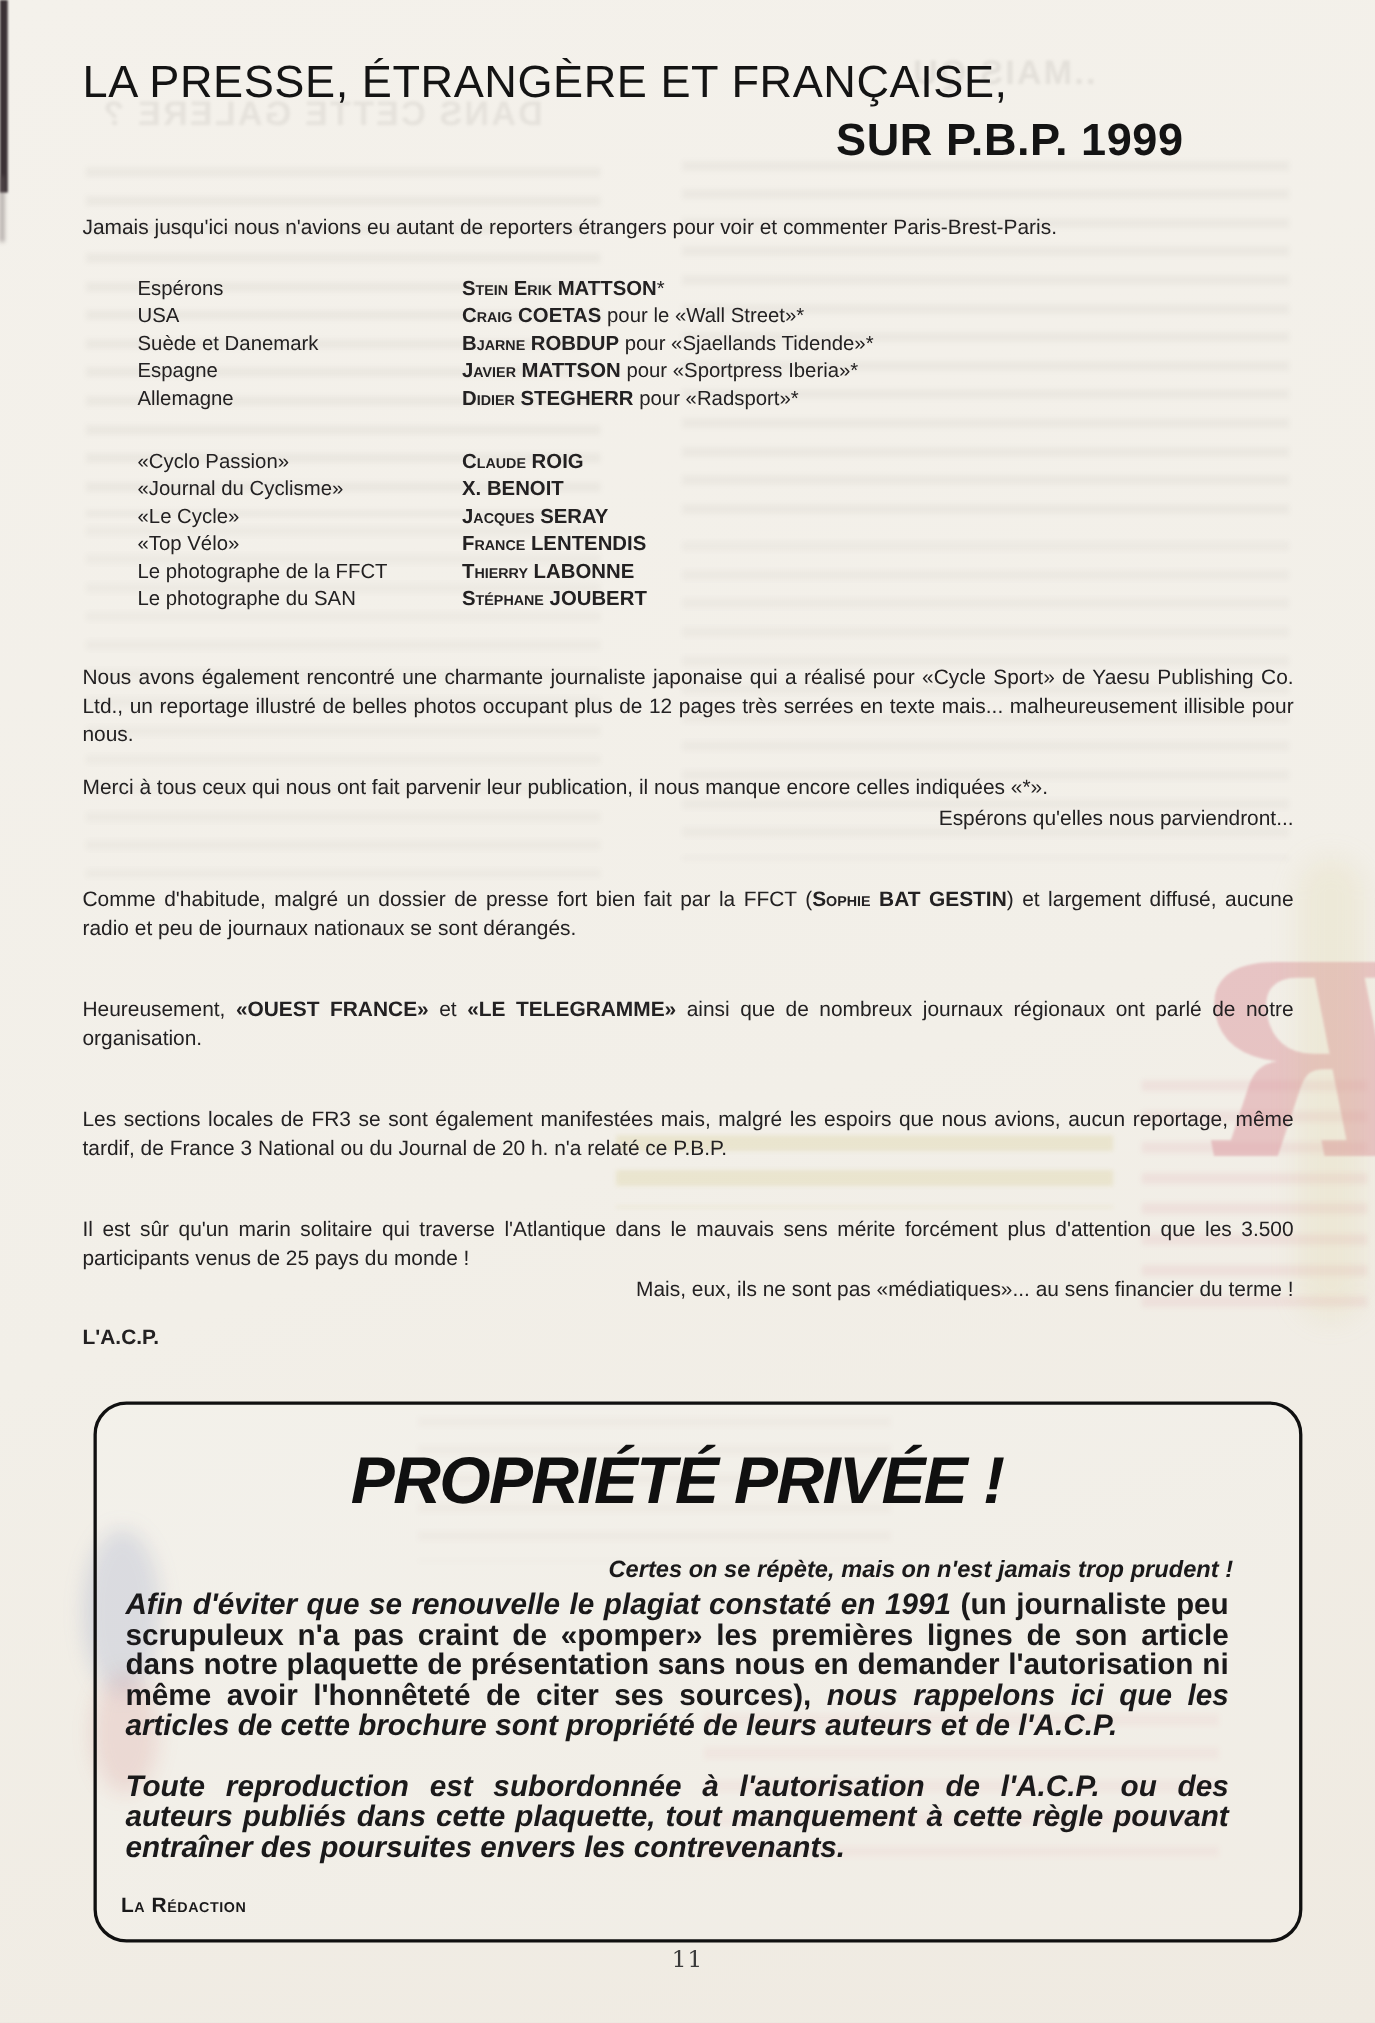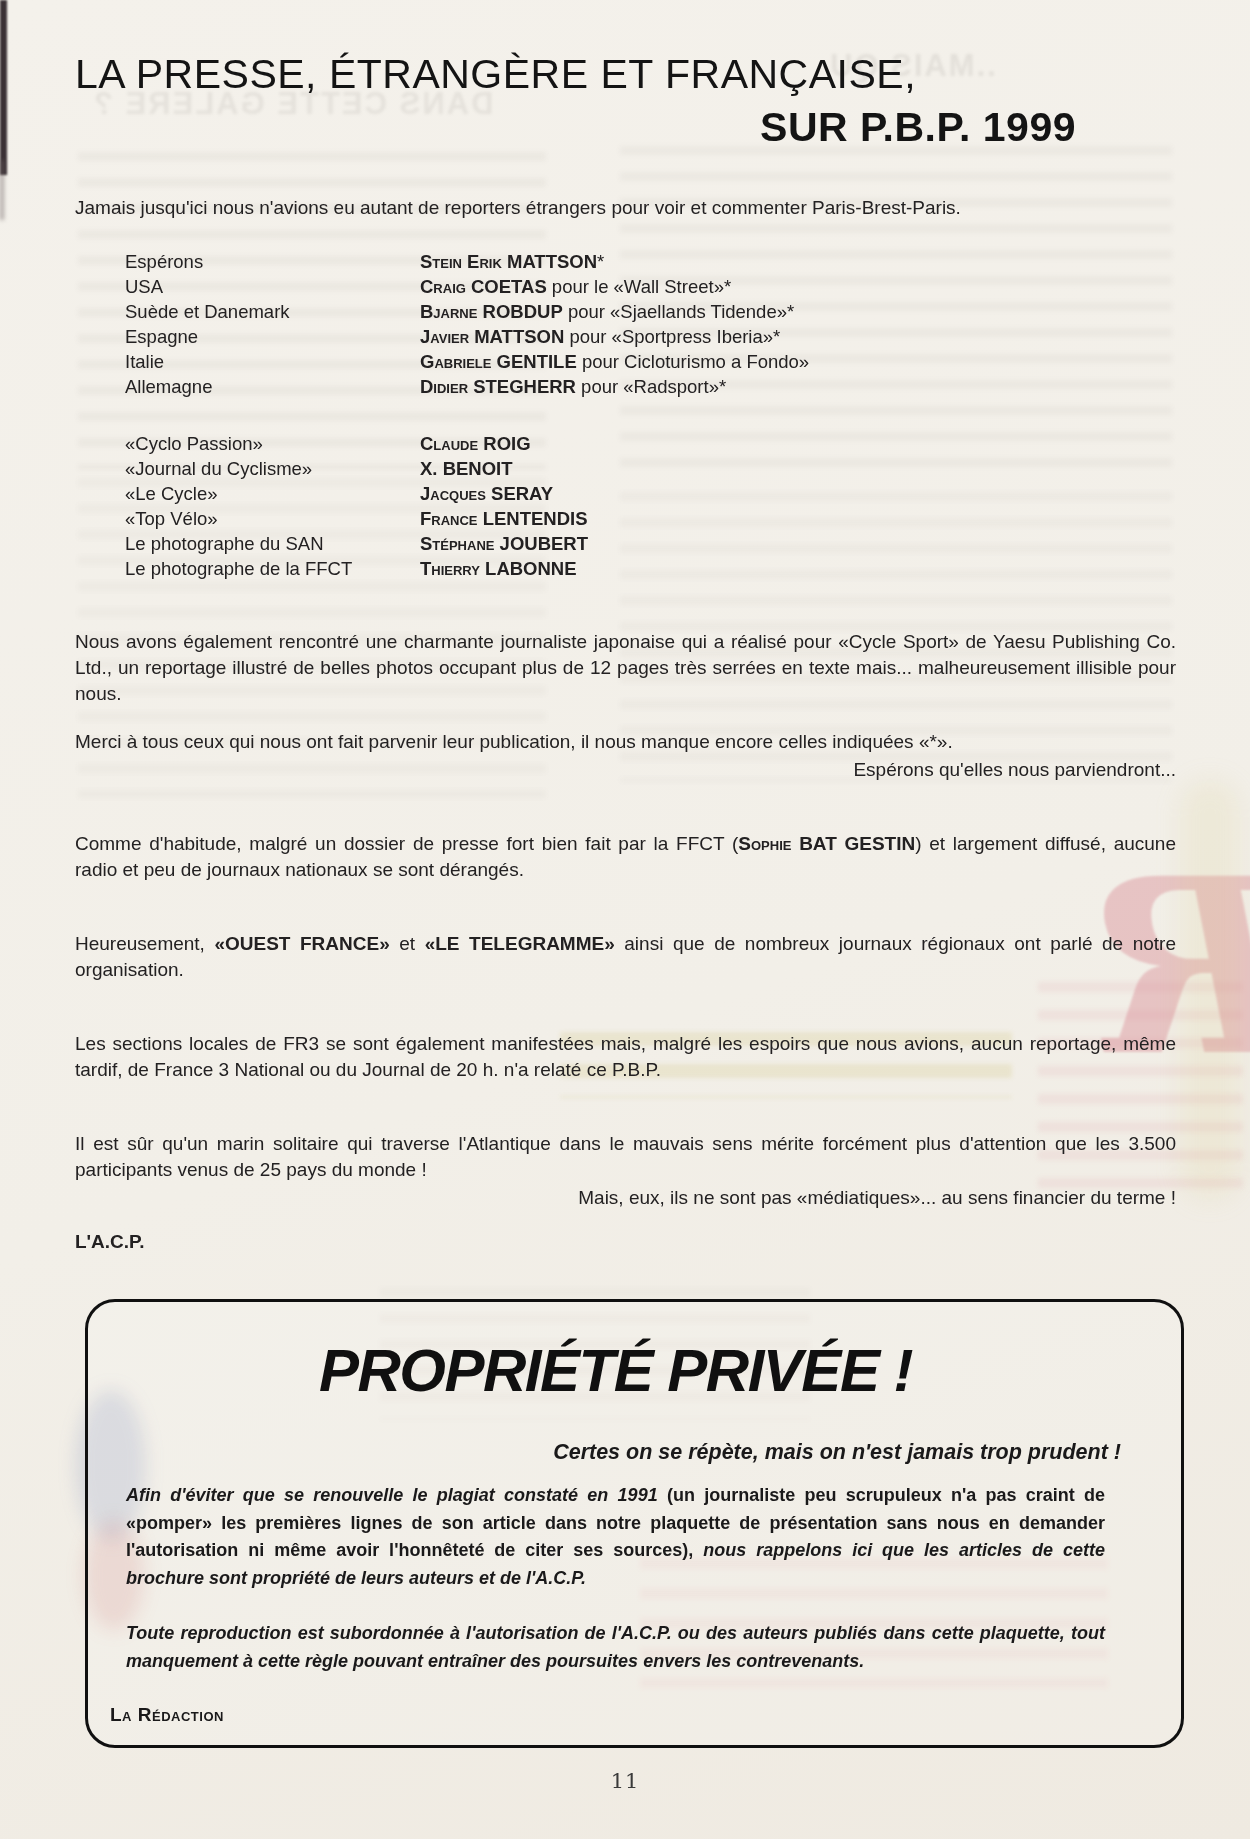--- a/index.html
+++ b/index.html
@@ -62,21 +62,21 @@
   .private-box{
     margin-top:44px;margin-left:10px;margin-right:-8px;
     border:3.5px solid #101010;border-radius:30px;
     padding:30px 60px 16px 22px;
     background:rgba(255,255,255,.12);
   }
   .box-heading{margin:4px 0 0;text-align:center;font-size:60px;font-weight:700;font-style:italic;
     letter-spacing:-1.5px;color:#101010;}
   .box-body{margin-top:34px;font-size:21.5px;line-height:27.5px;font-weight:700;color:#1a191a;}
   .box-certes{text-align:right;font-style:italic;}
-  .box-p{margin:16px;font-size:18px;line-height:27.5px;text-align:justify;}
+  .box-p{margin:4px;font-size:27px;line-height:27.5px;text-align:justify;}
   .box-p2{margin-top:28px;font-style:italic;}
   .box-signature{margin-top:26px;font-size:19px;font-weight:700;font-variant:small-caps;letter-spacing:.5px;}
 
   .page-number{position:absolute;left:0;right:0;top:1769px;text-align:center;
     font-family:"DejaVu Serif",serif;font-size:21px;color:#3a3a3a;letter-spacing:1px;}
 </style>
 </head>
 <body>
 
 <div class="page">
@@ -116,24 +116,20 @@
         </div>
         <div class="press-row">
           <span class="press-label">Suède et Danemark</span>
           <span class="press-name"><span class="b sc">Bjarne </span><span class="b">ROBDUP</span><span> pour «Sjaellands Tidende»*</span></span>
         </div>
         <div class="press-row">
           <span class="press-label">Espagne</span>
           <span class="press-name"><span class="b sc">Javier </span><span class="b">MATTSON</span><span> pour «Sportpress Iberia»*</span></span>
         </div>
         <div class="press-row">
-          <span class="press-label">Italie</span>
-          <span class="press-name"><span class="b sc">Gabriele </span><span class="b">GENTILE</span><span> pour Cicloturismo a Fondo»</span></span>
-        </div>
-        <div class="press-row">
           <span class="press-label">Allemagne</span>
           <span class="press-name"><span class="b sc">Didier </span><span class="b">STEGHERR</span><span> pour «Radsport»*</span></span>
         </div>
       </div>
 
 
     <div class="press-list fr">
         <div class="press-row">
           <span class="press-label">«Cyclo Passion»</span>
           <span class="press-name"><span class="b sc">Claude </span><span class="b">ROIG</span></span>
@@ -144,26 +140,26 @@
         </div>
         <div class="press-row">
           <span class="press-label">«Le Cycle»</span>
           <span class="press-name"><span class="b sc">Jacques </span><span class="b">SERAY</span></span>
         </div>
         <div class="press-row">
           <span class="press-label">«Top Vélo»</span>
           <span class="press-name"><span class="b sc">France </span><span class="b">LENTENDIS</span></span>
         </div>
         <div class="press-row">
+          <span class="press-label">Le photographe de la FFCT</span>
+          <span class="press-name"><span class="b sc">Thierry </span><span class="b">LABONNE</span></span>
+        </div>
+        <div class="press-row">
           <span class="press-label">Le photographe du SAN</span>
           <span class="press-name"><span class="b sc">Stéphane </span><span class="b">JOUBERT</span></span>
-        </div>
-        <div class="press-row">
-          <span class="press-label">Le photographe de la FFCT</span>
-          <span class="press-name"><span class="b sc">Thierry </span><span class="b">LABONNE</span></span>
         </div>
       </div>
 
     <p class="just gap-lg">Nous avons également rencontré une charmante journaliste japonaise qui a réalisé pour «Cycle Sport» de Yaesu Publishing Co. Ltd., un reportage illustré de belles photos occupant plus de 12 pages très serrées en texte mais... malheureusement illisible pour nous.</p>
 
     <p>Merci à tous ceux qui nous ont fait parvenir leur publication, il nous manque encore celles indiquées «*».</p>
     <p class="right-line">Espérons qu'elles nous parviendront...</p>
 
     <p class="just gap-lg"><span>Comme d'habitude, malgré un dossier de presse fort bien fait par la FFCT (</span><span class="b sc">Sophie </span><span class="b">BAT GESTIN</span><span>) et largement diffusé, aucune radio et peu de journaux nationaux se sont dérangés.</span></p>
 

